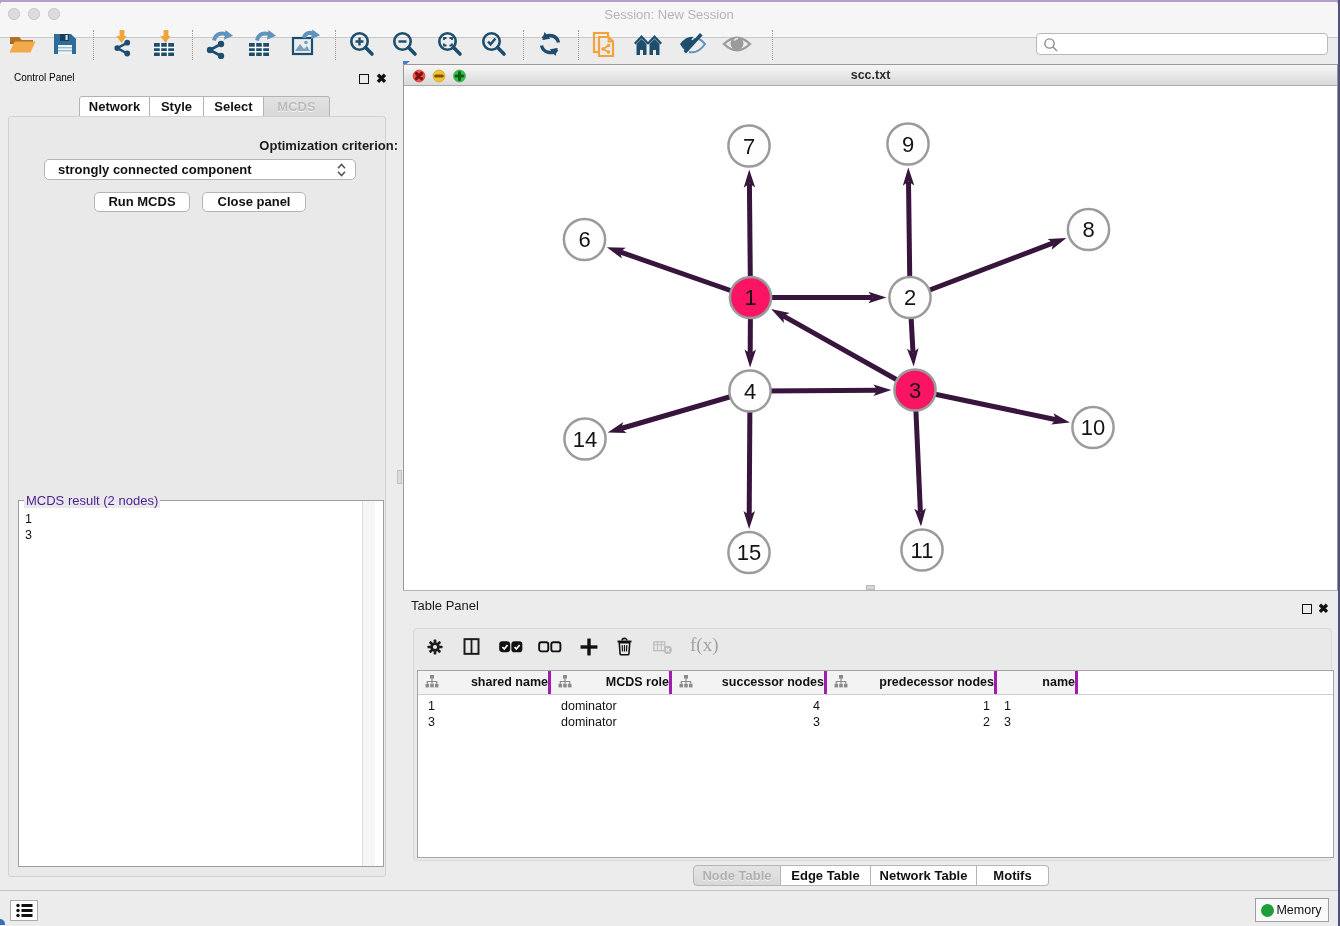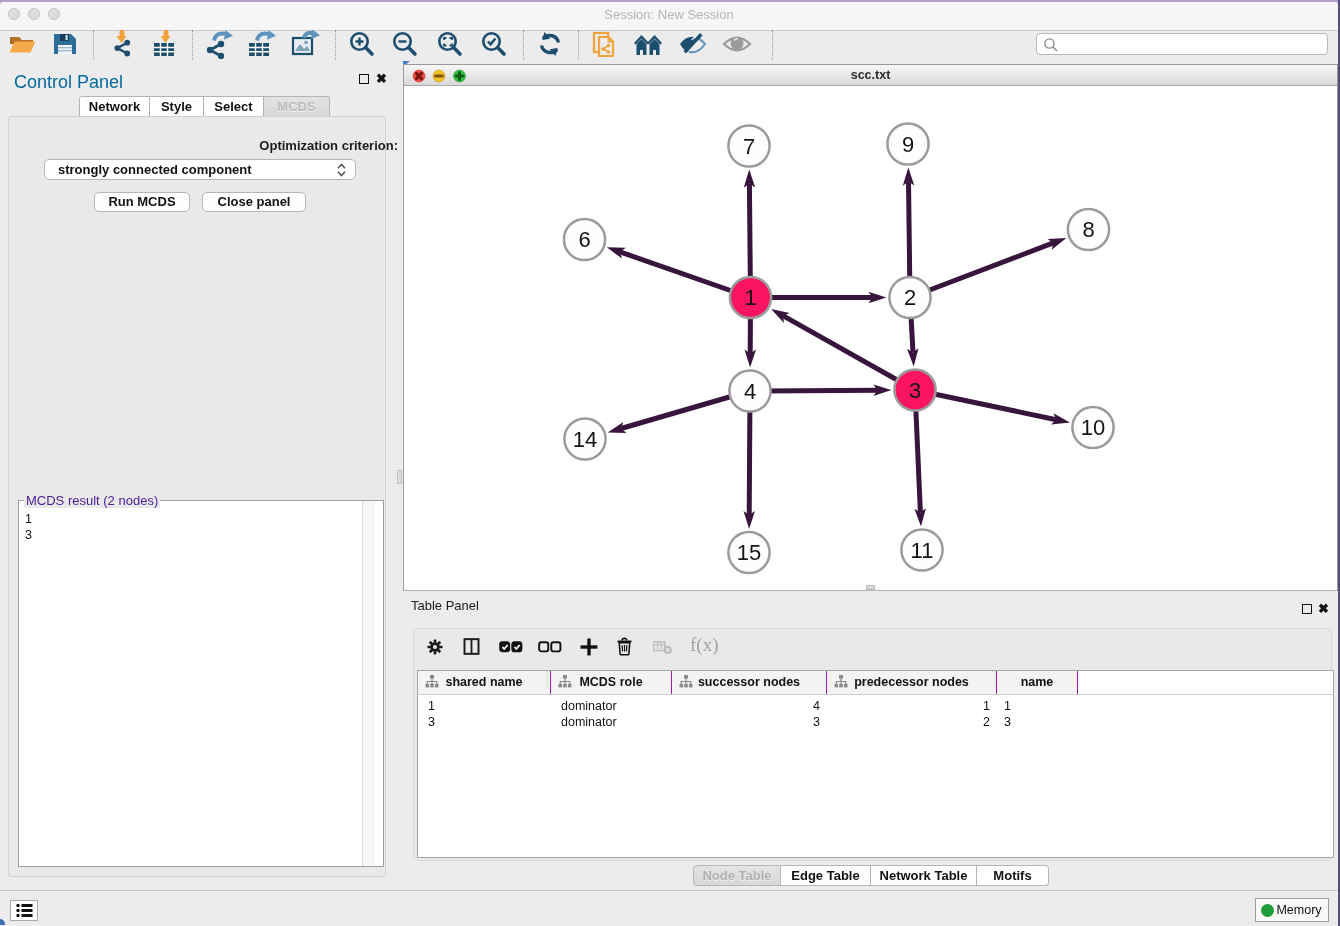--- a/index.html
+++ b/index.html
@@ -1,39 +1,39 @@
 <!DOCTYPE html>
 <html><head><meta charset="utf-8"><style>
 * {margin:0;padding:0;box-sizing:border-box}
 html,body {width:1340px;height:926px;overflow:hidden;font-family:"Liberation Sans",sans-serif}
 body {background:#b49fc8}
 #win {position:absolute;left:0;top:0;width:1338px;height:926px;background:#ececec;border-radius:6px 6px 0 0;overflow:hidden}
 #strip {position:absolute;left:0;top:0;width:1340px;height:2px;background:#b49fc8;z-index:50}
 #rstrip {position:absolute;right:0;top:0;width:2px;height:926px;background:#4f527e;z-index:50}
 .vsep {position:absolute;top:30px;height:30px;width:0;border-left:1px dotted #9a9a9a}
-#titlebar {position:absolute;left:0;top:2px;width:1338px;height:29px;background:#f6f6f6;border-bottom:1px solid #c9c9c9}
+#titlebar {position:absolute;left:0;top:2px;width:1338px;height:36px;background:#f6f6f6;border-bottom:1px solid #c9c9c9}
 .tl {position:absolute;top:6px;width:11.5px;height:11.5px;border-radius:50%;background:#dcdcdc;border:1px solid #c6c6c6}
 #title {position:absolute;top:5px;width:100%;text-align:center;font-size:13px;color:#b5b5b5}
 #search {position:absolute;left:1036px;top:33px;width:292px;height:22px;background:#fff;border:1px solid #b9b9b9;border-radius:4px}
-#cp-title {position:absolute;left:14px;top:72px;font-size:18px;color:#0369a1}
+#cp-title {position:absolute;left:14px;top:72px;font-size:10px;color:#000000}
 .wbtn-sq {position:absolute;width:10px;height:10px;border:1.6px solid #111}
 .wbtn-x {position:absolute;font-size:13px;font-weight:bold;color:#111}
 .tab {position:absolute;top:96px;height:21px;background:#fff;border:1px solid #b3b3b3;font-size:13px;font-weight:bold;text-align:center;line-height:20px;color:#111}
 #cp-panel {position:absolute;left:8px;top:116px;width:378px;height:761px;background:#e9e9e9;border:1px solid #d2d2d2;border-radius:3px}
 #opt-label {position:absolute;left:4px;top:138px;width:394px;text-align:right;font-size:13px;font-weight:bold;color:#1c1c1c}
 #combo {position:absolute;left:44px;top:159px;width:312px;height:21px;background:#fff;border:1px solid #b5b5b5;border-radius:5px;font-size:13px;font-weight:bold;line-height:19px;color:#111;padding-left:13px}
 .btn {position:absolute;top:192px;height:20px;background:#fefefe;border:1px solid #b5b5b5;border-radius:5px;font-size:13px;font-weight:bold;text-align:center;line-height:18px;color:#111}
 #fieldset {position:absolute;left:18px;top:500px;width:366px;height:367px;border:1px solid #9e9e9e;background:#fff}
 #fs-legend {position:absolute;left:24px;top:493px;background:#e9e9e9;font-size:13px;color:#4c1d95;padding:0 2px}
 #fs-scroll {position:absolute;left:362px;top:501px;width:13px;height:365px;background:#f6f6f6;border-left:1px solid #ddd}
 #netwin {position:absolute;left:403px;top:64px;width:935px;height:527px;border:1px solid #999;border-bottom:1px solid #b5b5b5;background:#fff}
 #nw-title {position:absolute;left:0;top:0;width:933px;height:21px;background:linear-gradient(#f7f7f7,#d9d9d9);border-bottom:1px solid #aaa}
 #tp-title {position:absolute;left:411px;top:598px;font-size:13px;color:#1c1c1c}
 #tp-table {position:absolute;left:417px;top:670px;width:917px;height:188px;background:#fff;border:1px solid #a5a5a5}
-.th {position:absolute;top:0;height:23px;border-right:1px solid #a21caf;background:#f3f3f3;font-size:12.5px;font-weight:bold;color:#111;text-align:center;line-height:23px}
+.th {position:absolute;top:0;height:23px;border-right:3px solid #a21caf;background:#f3f3f3;font-size:12.5px;font-weight:bold;color:#111;text-align:right;line-height:23px}
 .td {position:absolute;font-size:12.5px;color:#111;height:16px;line-height:16px}
 .btab {position:absolute;top:865px;height:21px;font-size:13px;font-weight:bold;text-align:center;line-height:20px;color:#111;background:#fff;border:1px solid #b5b5b5}
 #status {position:absolute;left:0;top:890px;width:1338px;height:52px;border-top:1px solid #c5c5c5;background:#ececec}
 </style></head><body>
 <div id="win">
  <div id="titlebar">
   <div class="tl" style="left:8px"></div>
       <div class="tl" style="left:28px"></div>
       <div class="tl" style="left:48px"></div>
   <div id="title">Session: New Session</div>

